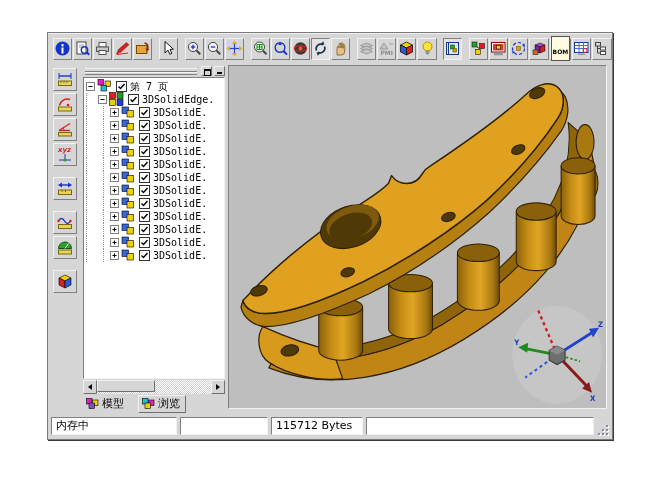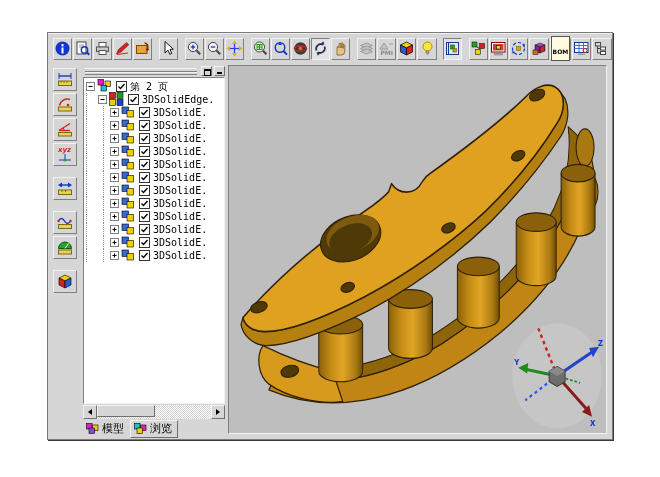--- a/index.html
+++ b/index.html
@@ -51,21 +51,21 @@
   
   .hscroll{height:14px;flex:none;display:flex;margin-top:1px;}
   .sbtn{width:14px;height:14px;background:#d6d6d6;border:1px solid;border-color:#f2f2f2 #707070 #707070 #f2f2f2;
     display:flex;align-items:center;justify-content:center;flex:none;}
   .tri-l{width:0;height:0;border-top:3px solid transparent;border-bottom:3px solid transparent;border-right:4px solid #000;}
   .tri-r{width:0;height:0;border-top:3px solid transparent;border-bottom:3px solid transparent;border-left:4px solid #000;}
   .strack{flex:1;background:repeating-conic-gradient(#fff 0% 25%,#d0d0d0 0% 50%) 0 0/2px 2px;position:relative;}
   .sthumb{position:absolute;left:0;top:0;width:58px;height:12px;background:#d6d6d6;
     border:1px solid;border-color:#f2f2f2 #707070 #707070 #f2f2f2;}
   
-  .tabsrow{height:20px;flex:none;display:flex;align-items:flex-start;padding-top:1px;gap:1px;font-size:11px;}
+  .tabsrow{height:20px;flex:none;display:flex;align-items:flex-start;padding-top:1px;gap:9px;font-size:11px;}
   .tab{display:flex;align-items:center;gap:3px;padding:1px 5px 2px 3px;height:18px;}
   .tab.framed{border:1px solid;border-color:#f2f2f2 #707070 #707070 #f2f2f2;background:#d6d6d6;}
   
   .vpwrap{flex:1;padding:2px 5px 5px 1px;display:flex;min-width:0;}
   .viewport{flex:1;border:1px solid;border-color:#808080 #f2f2f2 #f2f2f2 #808080;background:#bebebe;position:relative;overflow:hidden;}
   .viewport svg{position:absolute;inset:0;}
   
   .statusbar{height:25px;flex:none;display:flex;align-items:center;padding:2px 3px 3px 3px;gap:3px;}
   .scell{height:18px;background:#fff;border:1px solid;border-color:#808080 #f2f2f2 #f2f2f2 #808080;
     font-size:11px;line-height:16px;padding:0 4px;color:#000;overflow:hidden;}
@@ -387,21 +387,21 @@
               </svg></span>
           <span class="ticon"><svg width="15" height="13">
                 <rect x="1" y="0.5" width="5.5" height="5.5" fill="#e020c0" stroke="#000" stroke-width="0.6"></rect>
                 <rect x="8" y="2" width="5.5" height="5.5" fill="#f0d000" stroke="#000" stroke-width="0.6"></rect>
                 <rect x="4" y="6.5" width="5.5" height="5.5" fill="#20c0d0" stroke="#000" stroke-width="0.6"></rect>
               </svg></span>
           <span class="cb"><svg width="11" height="11">
                 <rect x="0.5" y="0.5" width="10" height="10" fill="#fff" stroke="#333"></rect>
                 <polyline points="2.5,5.5 4.5,7.5 8.5,3" fill="none" stroke="#000" stroke-width="1.4"></polyline>
               </svg></span>
-          <span class="tlabel">第 2 页</span>
+          <span class="tlabel">第 7 页</span>
         </div>
 
         <div class="trow">
           <span class="sp connector" style="width:5px;height:13px;"></span>
             <span class="sp" style="width:7px;"></span>
           <span class="expand"><svg width="9" height="9">
                 <rect x="0.5" y="0.5" width="8" height="8" fill="#fff" stroke="#808080"></rect>
                 <line x1="2.5" y1="4.5" x2="6.5" y2="4.5" stroke="#000"></line>
               </svg></span>
           <span class="ticon"><svg width="15" height="14">
@@ -781,14 +781,28 @@
               <ellipse cx="220" cy="139" rx="7" ry="4" fill="#4f3906" stroke="#2e2105" transform="rotate(-16 220 139)"></ellipse>
               <ellipse cx="290" cy="77" rx="7" ry="4" fill="#4f3906" stroke="#2e2105" transform="rotate(-20 290 77)"></ellipse>
               <ellipse cx="309" cy="25" rx="8" ry="4.5" fill="#4f3906" stroke="#2e2105" transform="rotate(-20 309 25)"></ellipse>
             </g>
           </g>
         </svg>
       </div>
     </div>
   </div>
 
+  <div class="statusbar">
+    <span class="scell c1">内存中</span>
+    <span class="scell c2"></span>
+    <span class="scell c3">115712 Bytes</span>
+    <span class="scell c4"></span>
+    <span class="grip">
+        <i></i>
+        <i></i>
+        <i></i>
+        <i></i>
+        <i></i>
+        <i></i>
+      </span>
+  </div>
 
 </div>
 
 </body></html>

